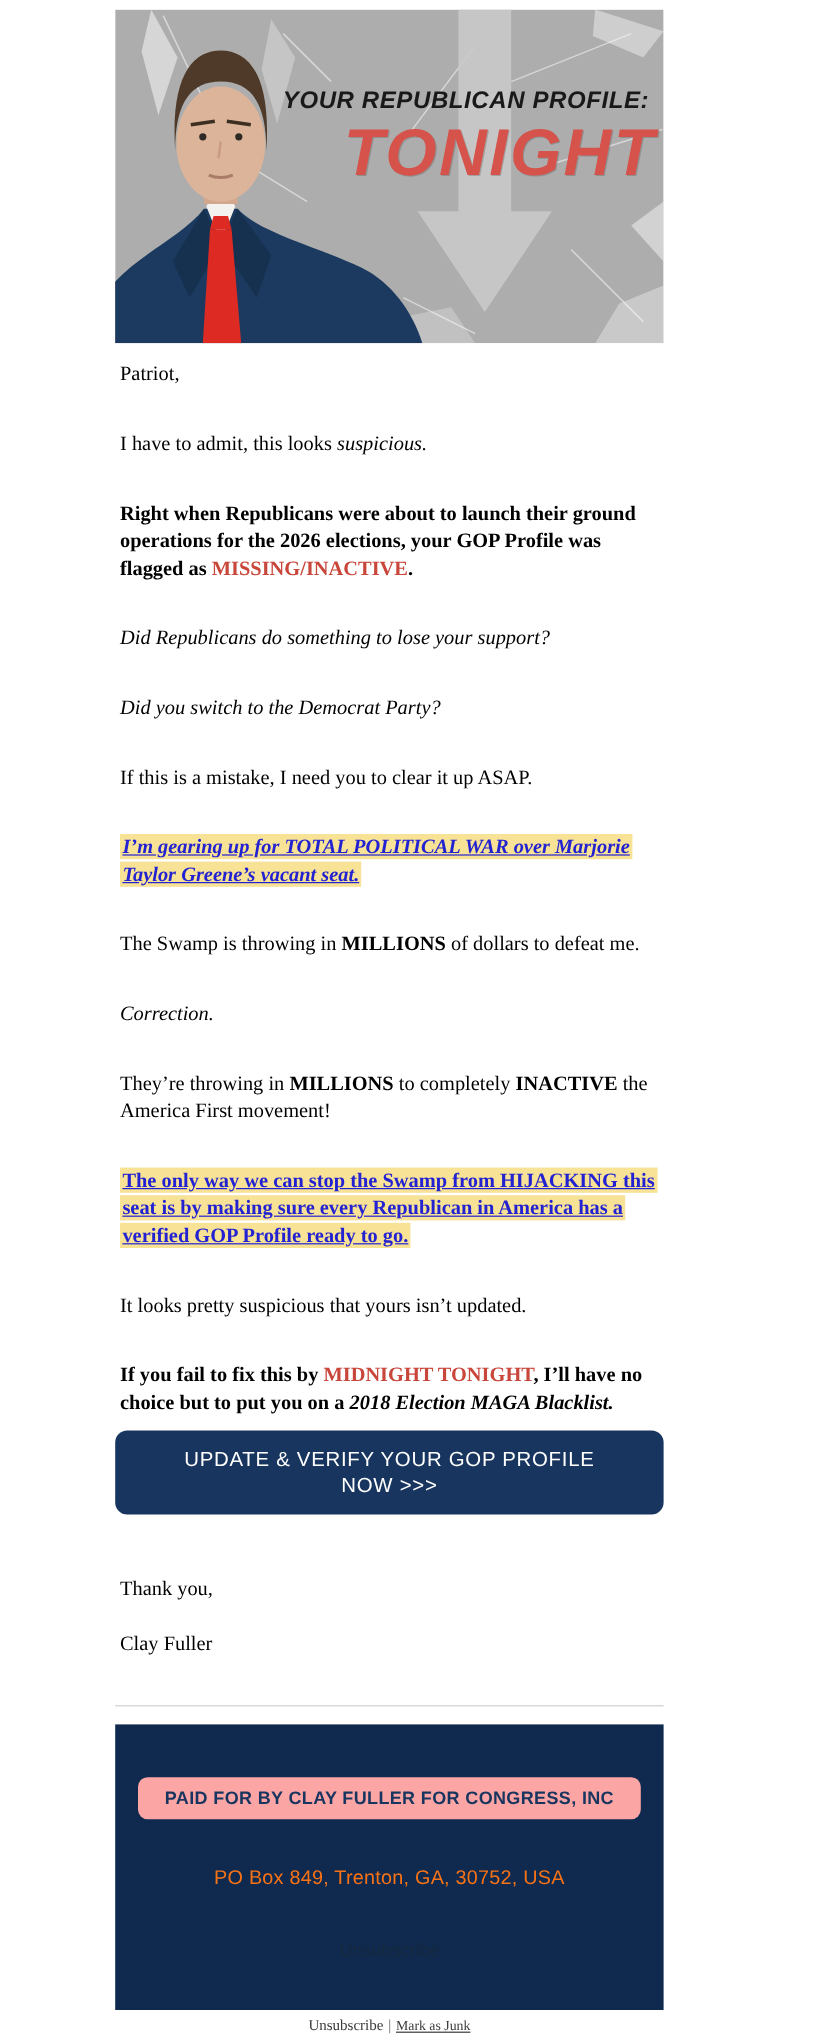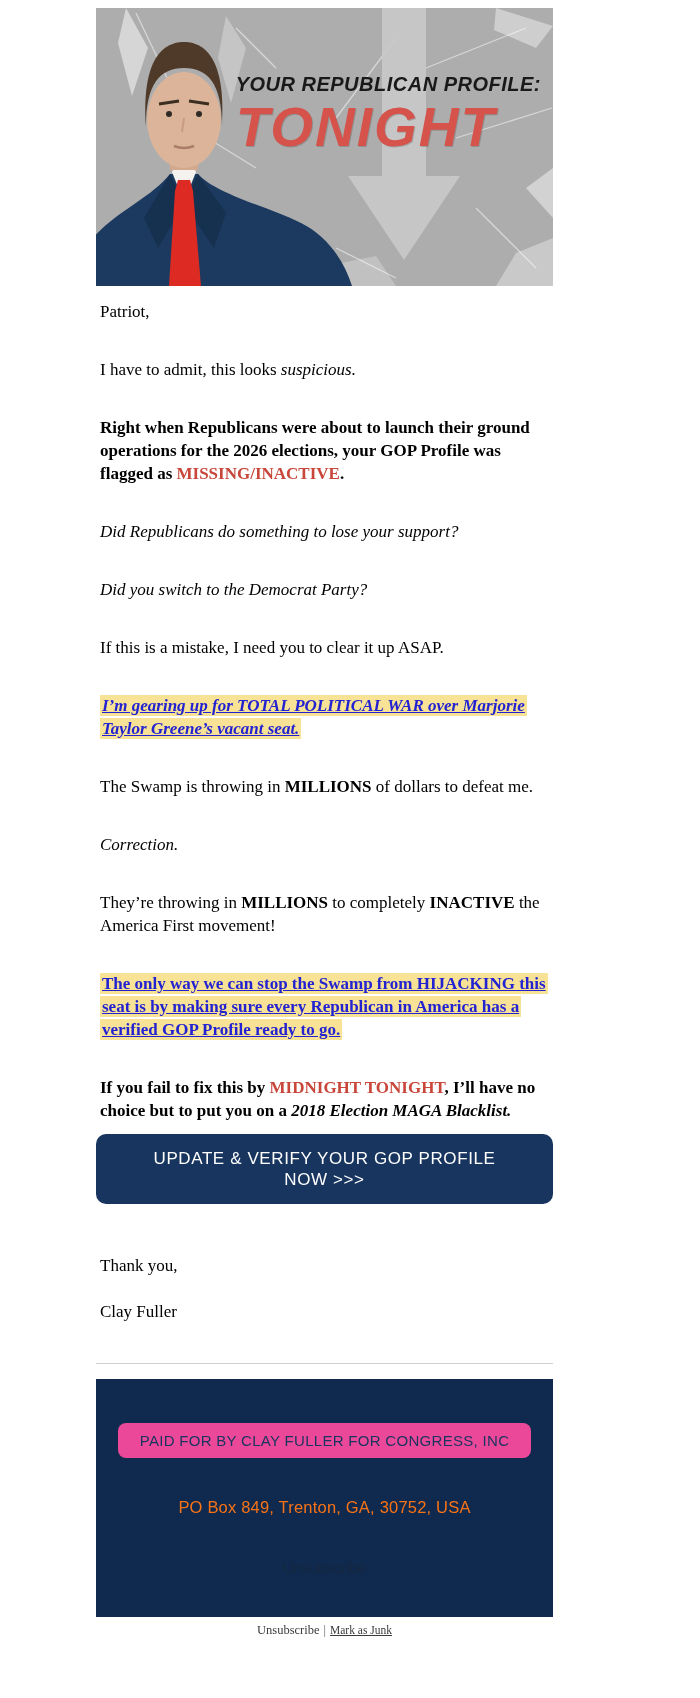--- a/index.html
+++ b/index.html
@@ -8,21 +8,21 @@
     font-family:"Liberation Serif", serif;
     color:#000;
     overflow:hidden;
   }
   .email-column { width:457px; margin-left:96px; }
 
   
   .hero { position:relative; width:457px; height:278px; margin-top:8px; }
   .hero svg { display:block; }
   .hero-text {
-    position:absolute; top:66px; right:6px; text-align:left;
+    position:absolute; top:66px; right:6px; text-align:right;
     font-family:"Liberation Sans", sans-serif; font-style:italic; font-weight:bold;
     line-height:1;
   }
   .hero-top { font-size:20px; color:#191919; letter-spacing:0.5px; padding-right:6px; }
   .hero-main {
     font-size:55px; letter-spacing:2px; margin-top:6px;
     color:var(--accent_red_banner, #d5534b);
     text-shadow:1px 1px 0 rgba(60,60,60,0.25);
   }
 
@@ -55,22 +55,22 @@
   .signoff { margin:0 0 23px 0 !important; }
 
   
   .divider { border:none; border-top:1px solid #cfcfcf; margin:40px 0 15px 0; }
   .footer {
     box-sizing:border-box; width:457px; background:var(--footer_navy, #0f2a4e);
     text-align:center; padding:44px 10px 40px 10px;
     font-family:"Liberation Sans", sans-serif;
   }
   .pill {
-    display:inline-block; background:#ec4899; border-radius:8px;
-    padding:9px 22px; font-weight:normal; font-size:15px; letter-spacing:0.3px;
+    display:inline-block; background:#fca5a5; border-radius:8px;
+    padding:9px 22px; font-weight:bold; font-size:15px; letter-spacing:0.3px;
     color:var(--button_navy, #17355e);
   }
   .address { margin-top:40px; color:#f97316; font-size:16.5px; letter-spacing:0.2px; }
   .footer-unsub {
     display:inline-block; margin-top:42px; font-size:15px;
     color:#16283f; text-decoration:none; cursor:pointer;
   }
 
   .bottom-bar {
     width:457px; text-align:center; margin-top:6px;
@@ -151,20 +151,21 @@
     <p><a class="hl-link i">I’m gearing up for TOTAL POLITICAL WAR over Marjorie Taylor Greene’s vacant seat.</a></p>
 
     <p><span>The Swamp is throwing in </span><span class="b">MILLIONS</span><span> of dollars to defeat me.</span></p>
 
     <p class="i">Correction.</p>
 
     <p><span>They’re throwing in </span><span class="b">MILLIONS</span><span> to completely </span><span class="b">INACTIVE</span><span> the America First movement!</span></p>
 
     <p><a class="hl-link">The only way we can stop the Swamp from HIJACKING this seat is by making sure every Republican in America has a verified GOP Profile ready to go.</a></p>
 
+    <p>It looks pretty suspicious that yours isn’t updated.</p>
 
     <p class="b" style="margin-bottom:0;"><span>If you fail to fix this by </span><span class="red">MIDNIGHT TONIGHT</span><span>, I’ll have no choice but to put you on a </span><span class="i">2018 Election MAGA Blacklist.</span></p>
 
     <a class="cta"><span>UPDATE &amp; VERIFY YOUR GOP PROFILE</span><br><span>NOW &gt;&gt;&gt;</span></a>
 
     <p class="signoff">Thank you,</p>
     <p class="signoff">Clay Fuller</p>
   </div>
 
   <hr class="divider">

